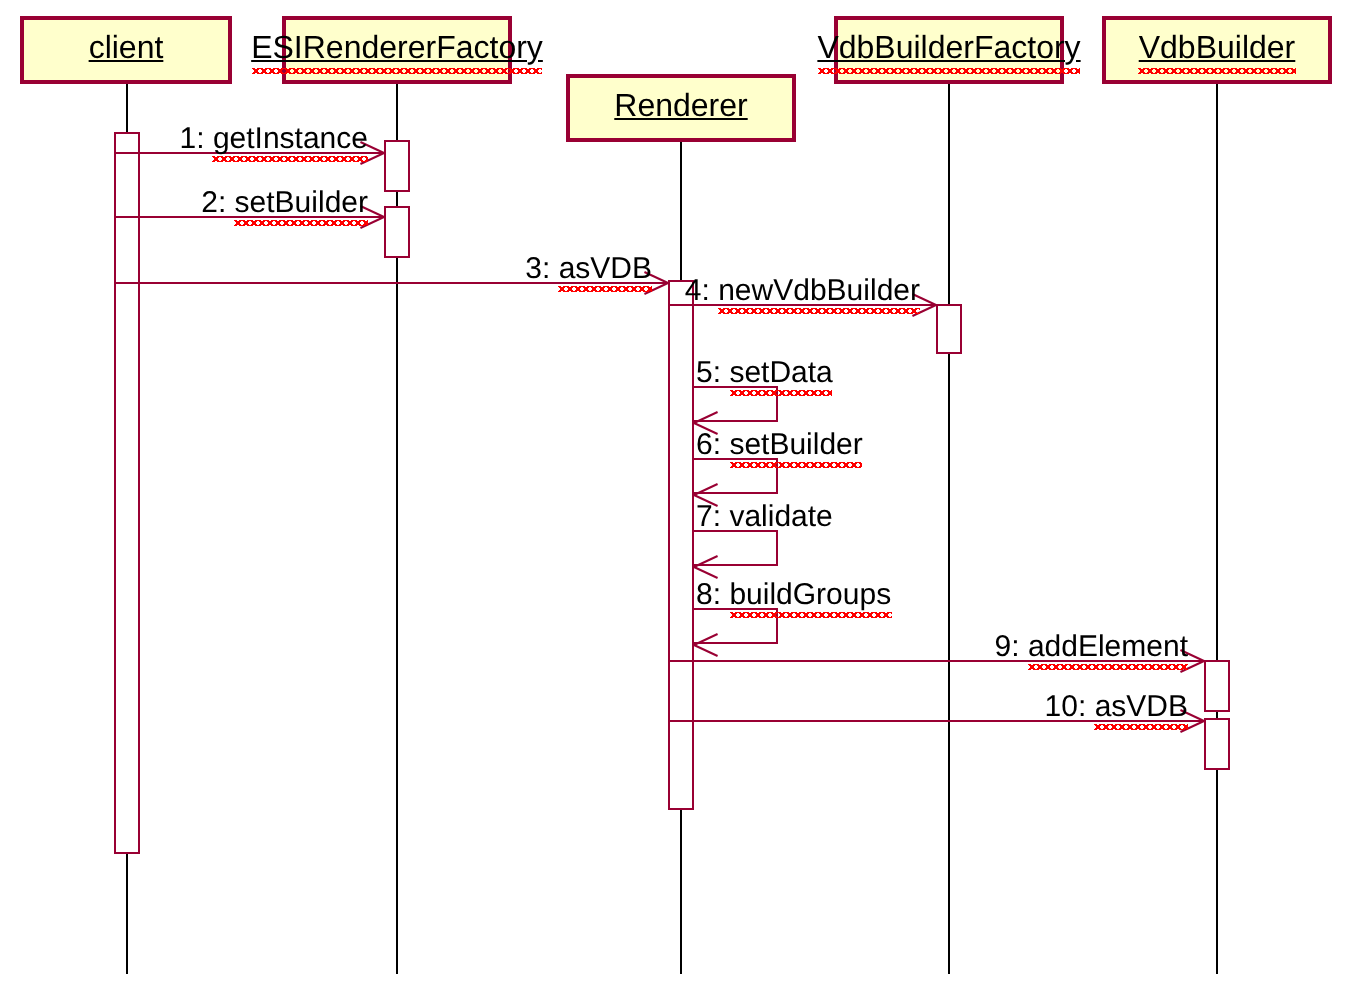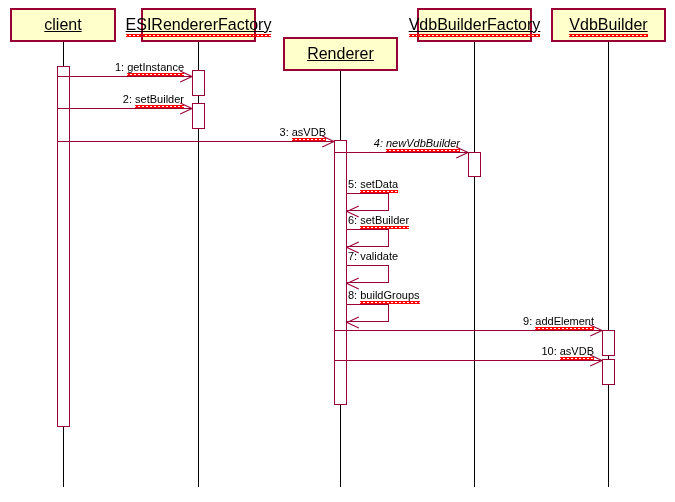--- a/index.html
+++ b/index.html
@@ -94,21 +94,21 @@
   .selfcall {
     position: absolute;
     box-sizing: border-box;
     border-top: 1px solid #990033;
     border-right: 1px solid #990033;
     border-bottom: 1px solid #990033;
   }
   
   .msg-label {
     position: absolute;
-    font-size: 11px;
+    font-size: 15px;
     color: #000000;
     white-space: nowrap;
     line-height: 1;
   }
   .msg-label .sq {
     position: relative;
   }
   .msg-label .sq::after {
     content: "";
     position: absolute;
@@ -160,21 +160,21 @@
       <div class="openhead right" style="left: 321px; top: 135px;">
         <span class="a"></span>
         <span class="b"></span>
       </div>
       <div class="msg-label" style="top: 127px; left: auto; right: 349px;"><span>3: </span><span class="sq">asVDB</span></div>
       <div class="msg-line" style="left: 334px; top: 152px; width: 134px;"></div>
       <div class="openhead right" style="left: 455px; top: 146px;">
         <span class="a"></span>
         <span class="b"></span>
       </div>
-      <div class="msg-label" style="top: 138px; left: auto; right: 215px; font-style: italic;"><span>4: </span><span class="sq">newVdbBuilder</span></div>
+      <div class="msg-label" style="top: 138px; left: auto; right: 215px;"><span>4: </span><span class="sq">newVdbBuilder</span></div>
       <div class="selfcall" style="left: 347px; top: 193px; width: 42px; height: 18px;"></div>
       <div class="openhead left" style="left: 347px; top: 205px;">
         <span class="a"></span>
         <span class="b"></span>
       </div>
       <div class="msg-label" style="top: 179px; left: 348px;"><span>5: </span><span class="sq">setData</span></div>
       <div class="selfcall" style="left: 347px; top: 229px; width: 42px; height: 18px;"></div>
       <div class="openhead left" style="left: 347px; top: 241px;">
         <span class="a"></span>
         <span class="b"></span>

